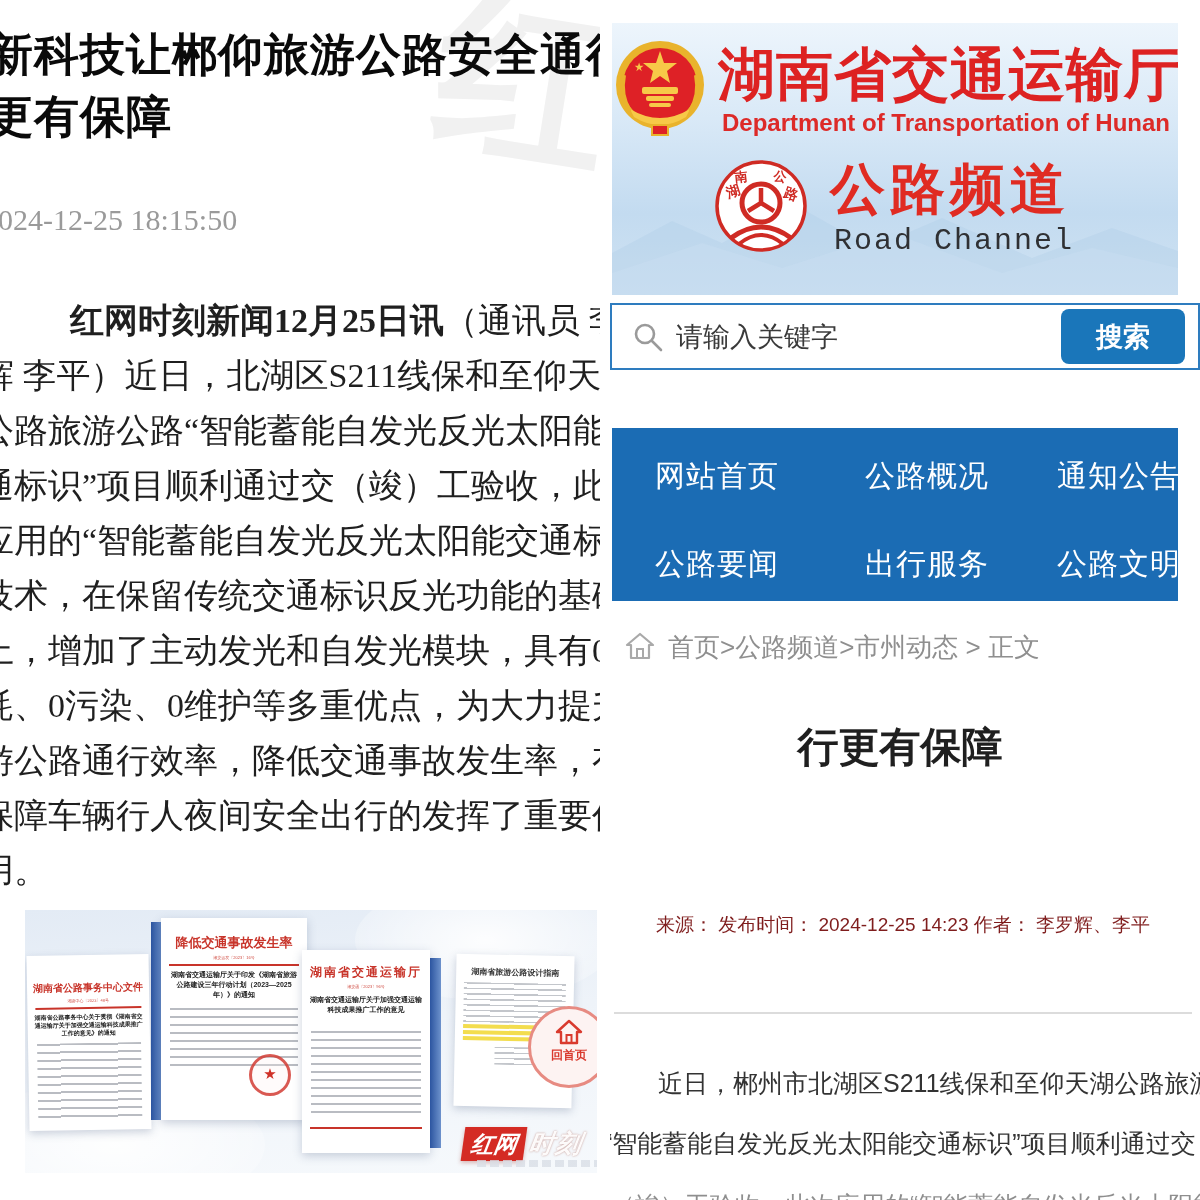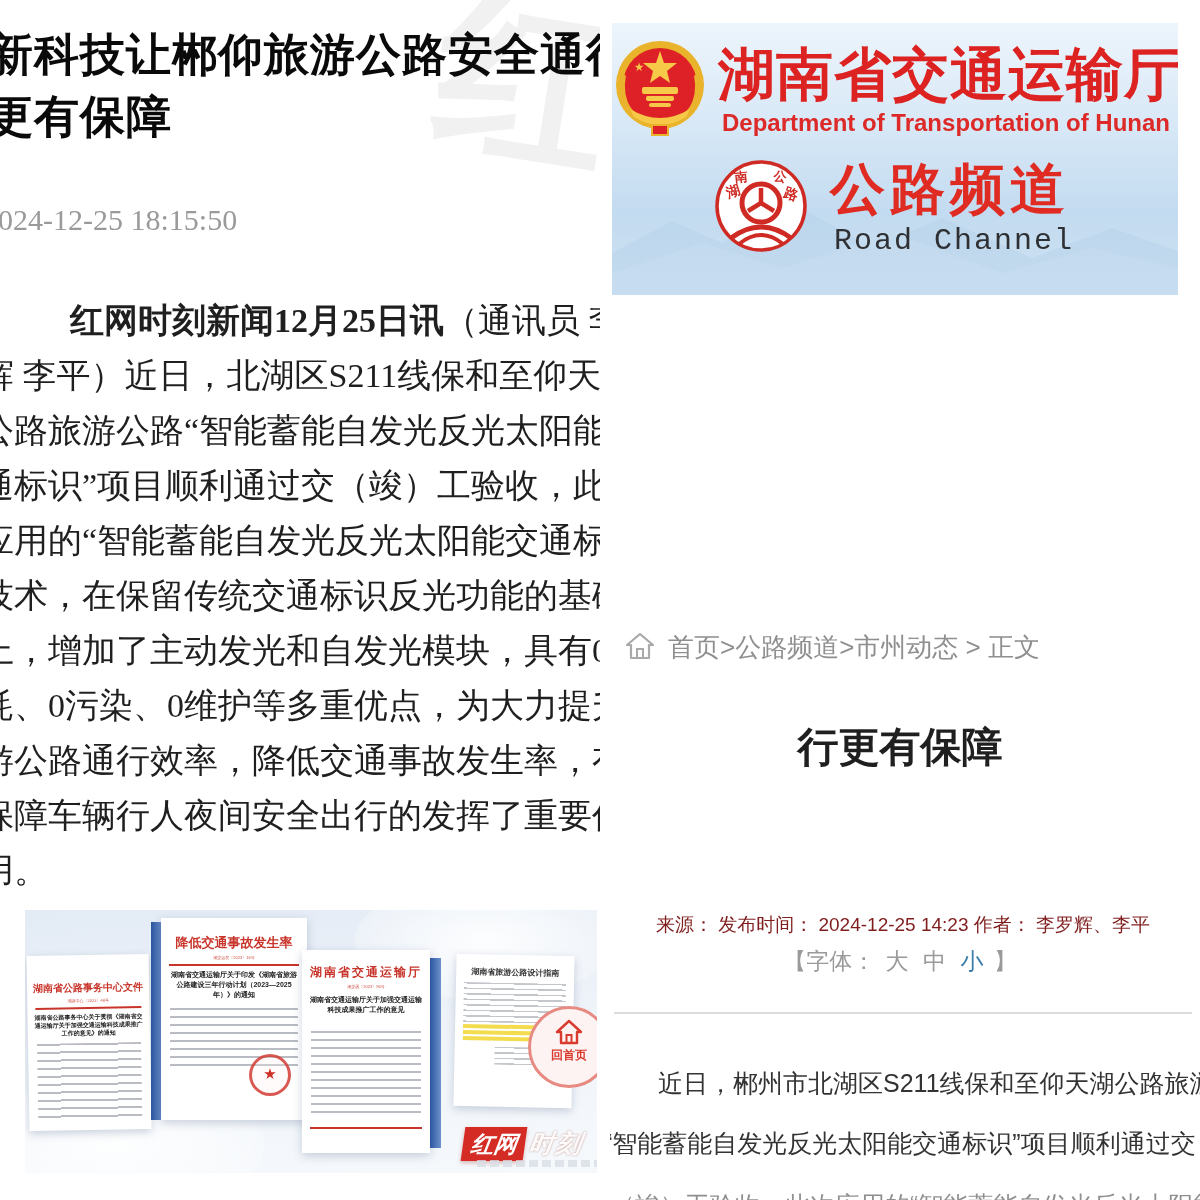--- a/index.html
+++ b/index.html
@@ -223,43 +223,52 @@
         <text x="13" y="38" font-size="14" fill="#cf2b24" font-weight="bold" transform="rotate(-18 13 38)">湖</text>
         <text x="20" y="22" font-size="13" fill="#cf2b24" font-weight="bold" transform="rotate(-6 20 22)">南</text>
         <text x="58" y="20" font-size="13" fill="#cf2b24" font-weight="bold" transform="rotate(8 58 20)">公</text>
         <text x="68" y="36" font-size="14" fill="#cf2b24" font-weight="bold" transform="rotate(20 68 36)">路</text>
       </svg>
 
       <div class="rp-channel">公路频道</div>
       <div class="rp-channel-en">Road Channel</div>
     </div>
 
-
+    <div class="rp-search">
+      <svg class="rp-search-icon" width="32" height="32" viewBox="0 0 32 32">
+        <circle cx="13" cy="13" r="9" fill="none" stroke="#9a9a9a" stroke-width="2.6"></circle>
+        <line x1="20" y1="20" x2="29" y2="29" stroke="#9a9a9a" stroke-width="2.6" stroke-linecap="round"></line>
+      </svg>
+      <input type="text" readonly="" placeholder="请输入关键字" style="">
+      <button class="rp-search-btn">搜索</button>
+    </div>
+
+    <nav class="rp-nav">
+      <span class="rp-nav-item" style="left:43px;top:28px;">网站首页</span>
+      <span class="rp-nav-item" style="left:253px;top:28px;">公路概况</span>
+      <span class="rp-nav-item" style="left:445px;top:28px;">通知公告</span>
+      <span class="rp-nav-item" style="left:43px;top:116px;">公路要闻</span>
+      <span class="rp-nav-item" style="left:253px;top:116px;">出行服务</span>
+      <span class="rp-nav-item" style="left:445px;top:116px;">公路文明</span>
+    </nav>
 
     <div class="rp-breadcrumb">
       <svg width="32" height="32" viewBox="0 0 32 32">
         <path d="M16 4 L29 15 H25 V28 H7 V15 H3 Z" fill="none" stroke="#a9a9a9" stroke-width="2.2" stroke-linejoin="round"></path>
         <rect x="13" y="19" width="6" height="9" fill="none" stroke="#a9a9a9" stroke-width="2"></rect>
       </svg>
       <span class="rp-bc-text">首页&gt;公路频道&gt;市州动态 &gt; 正文</span>
     </div>
 
     <h1 class="rp-art-title" style="margin:0;">
       <div>行更有保障</div>
     </h1>
 
     <div class="rp-art-meta">来源：  发布时间： 2024-12-25 14:23 作者： 李罗辉、李平</div>
 
-    <div class="rp-font-sel">
-      <span>【字体：</span>
-      <span class="sz">大</span>
-      <span class="sz">中</span>
-      <span class="sz sz-small">小</span>
-      <span>】</span>
-    </div>
 
     <div class="rp-divider"></div>
 
     <div class="rp-body-line" style="left:48px;top:1066px;">近日，郴州市北湖区S211线保和至仰天湖公路旅游公路</div>
     <div class="rp-body-line" style="left:-6px;top:1126px;">“智能蓄能自发光反光太阳能交通标识”项目顺利通过交</div>
     <div class="rp-body-line" style="left:0px;top:1188px;opacity:.55;">（竣）工验收，此次应用的“智能蓄能自发光反光太阳能</div>
   </section>
 </div>
 
 </body></html>

